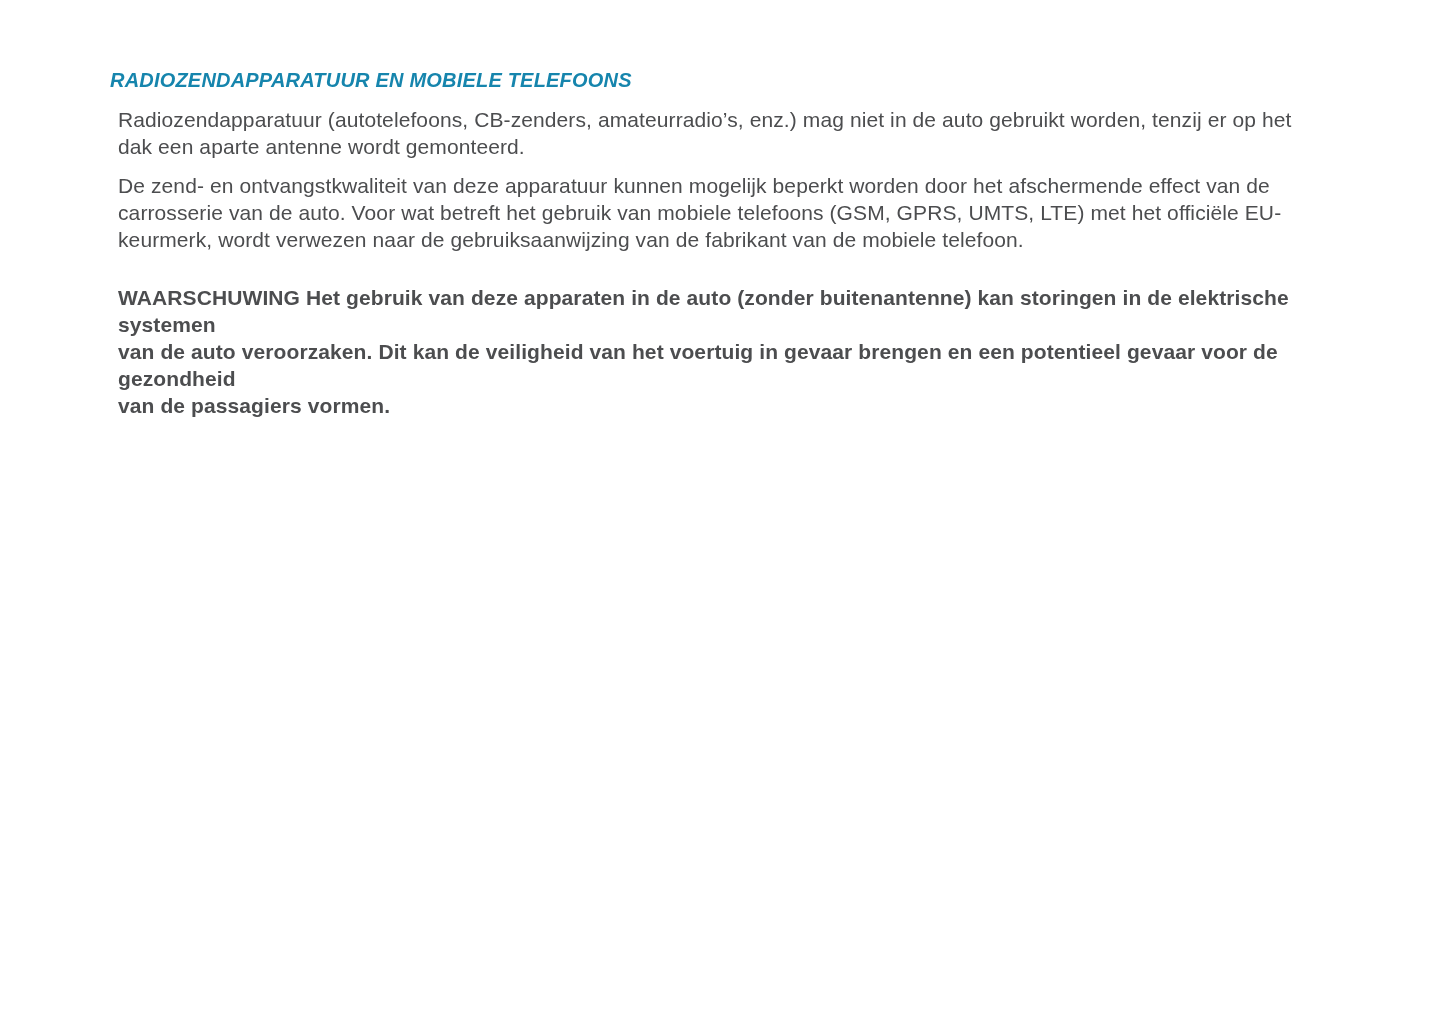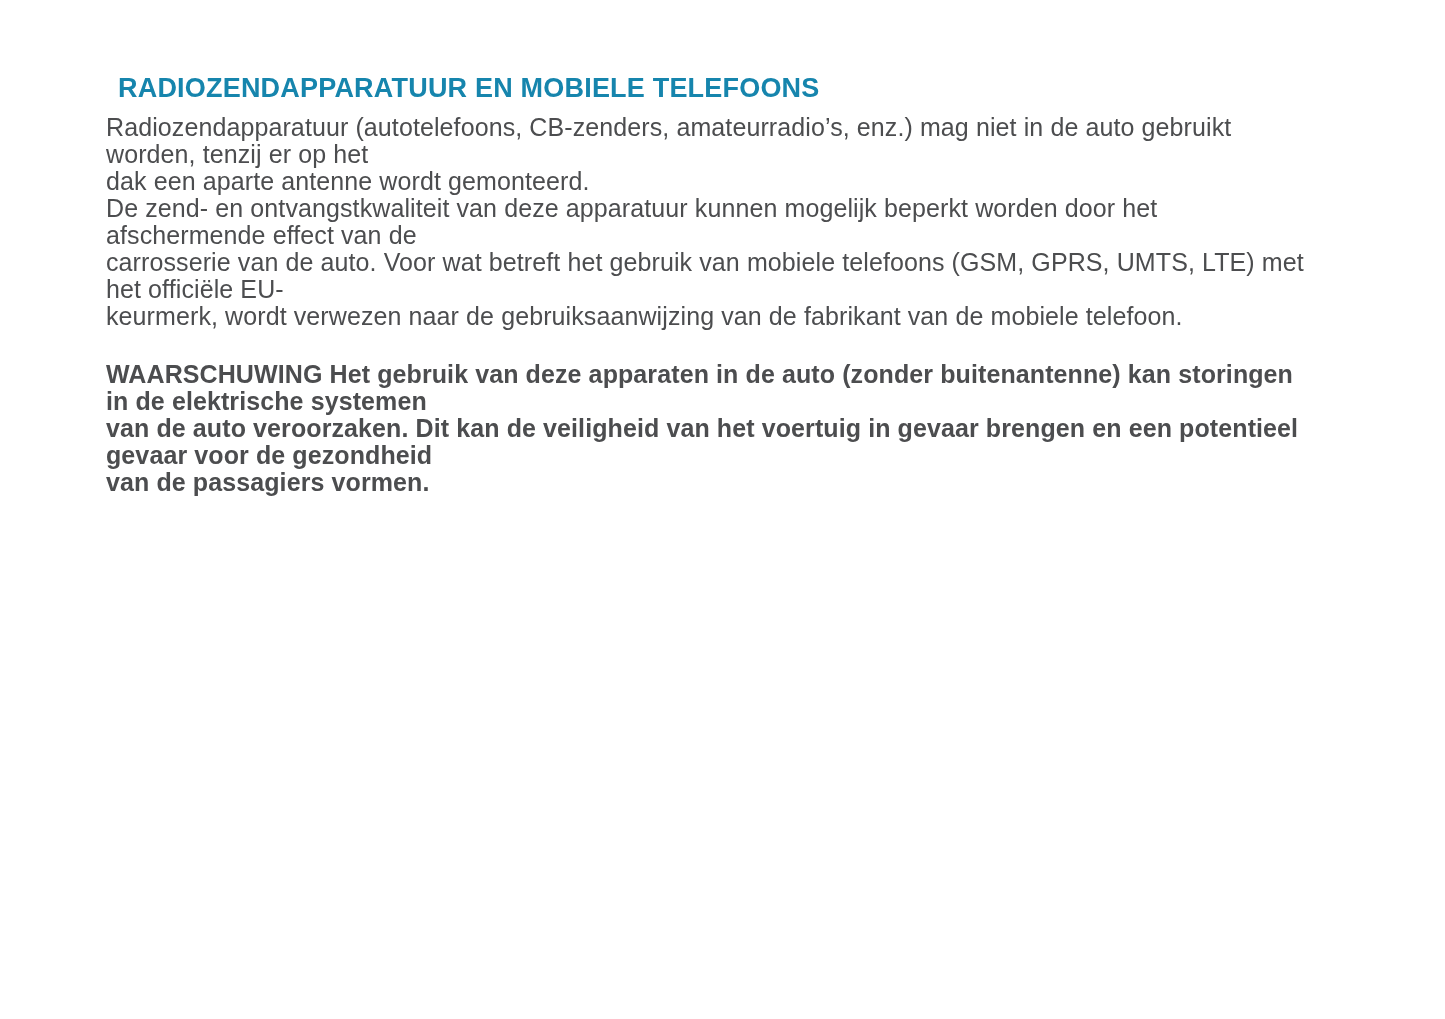--- a/index.html
+++ b/index.html
@@ -17,31 +17,32 @@
     height: 1019px;
     background: var(--page-background, #ffffff);
   }
   .content {
     position: absolute;
     left: 106px;
     top: 62px;
     width: 1210px;
   }
   .section-heading {
-    margin: 12px;
+    margin: 4px;
     color: var(--heading-color, #1685ad);
-    font-size: 27px;
+    font-size: 20px;
     font-weight: bold;
     line-height: 28px;
     letter-spacing: 0.2px;
+    font-style: italic;
   }
   .para {
-    margin: 0;
+    margin: 12px;
     color: var(--body-color, #4c4d4f);
-    font-size: 25px;
+    font-size: 21px;
     font-weight: 400;
     line-height: 27px;
     white-space: pre-line;
     letter-spacing: 0.1px;
   }
   .para.warning {
     margin-top: 31px;
     font-weight: bold;
   }
 </style>

